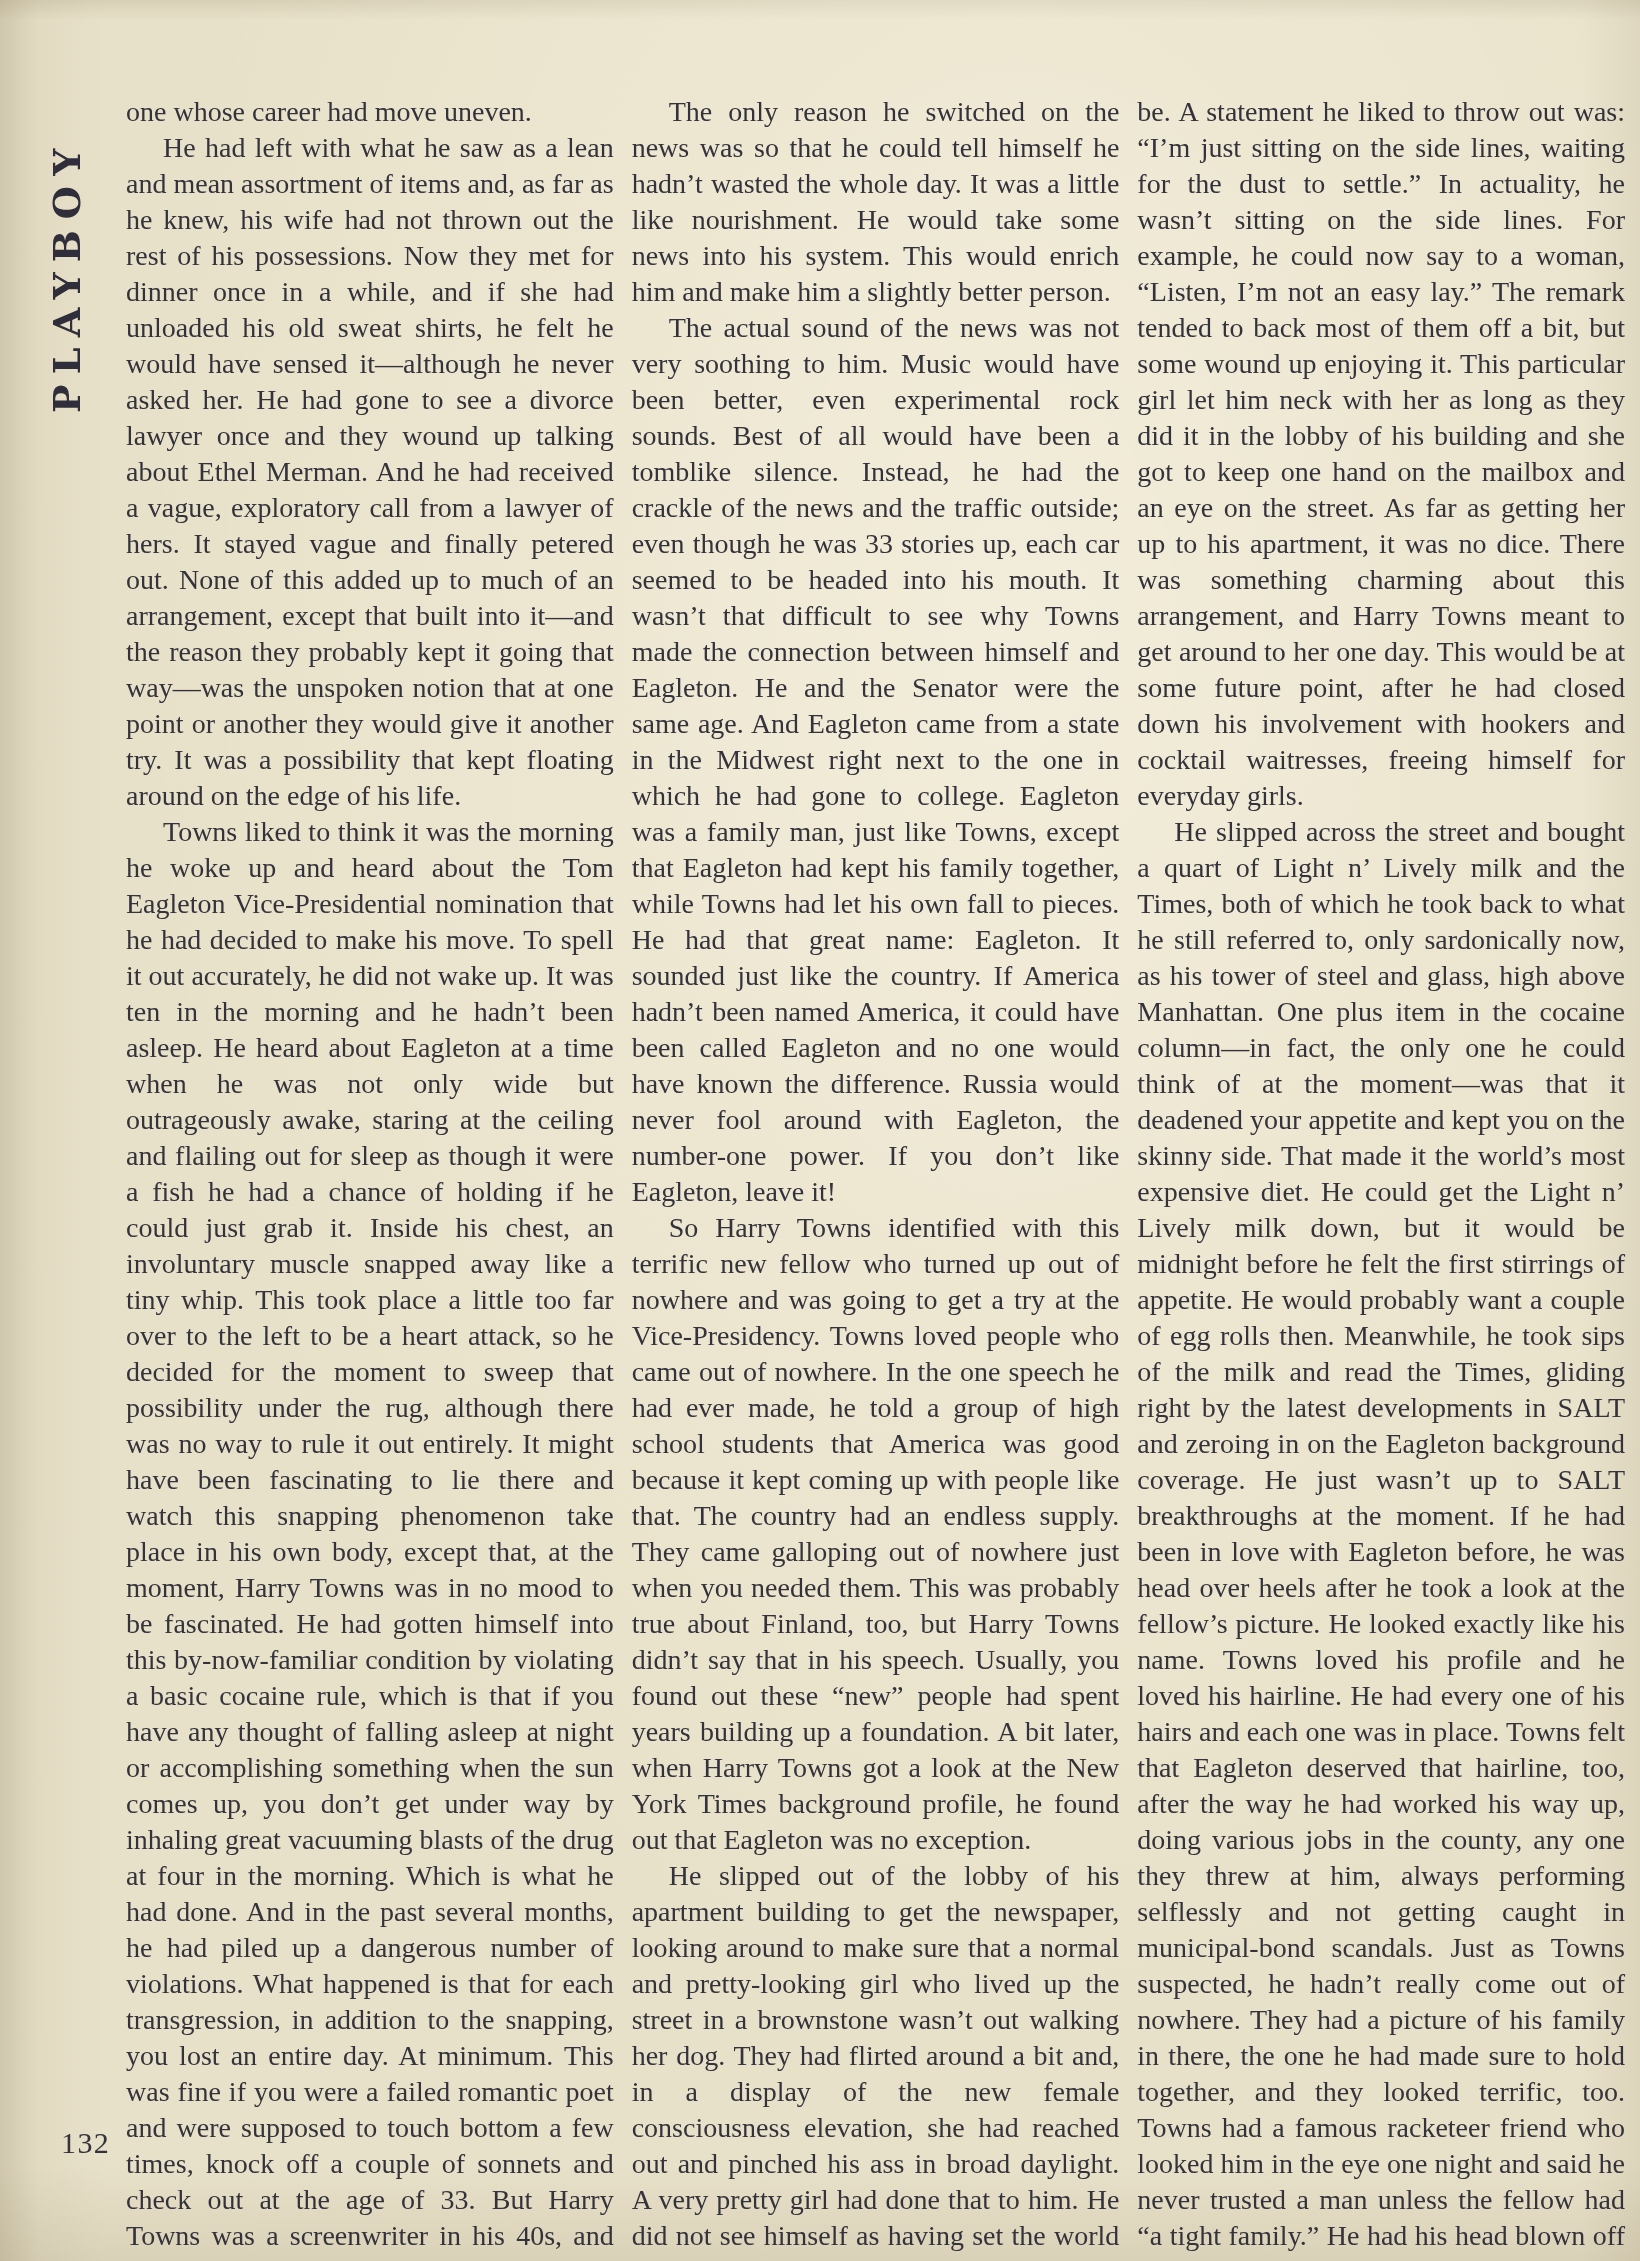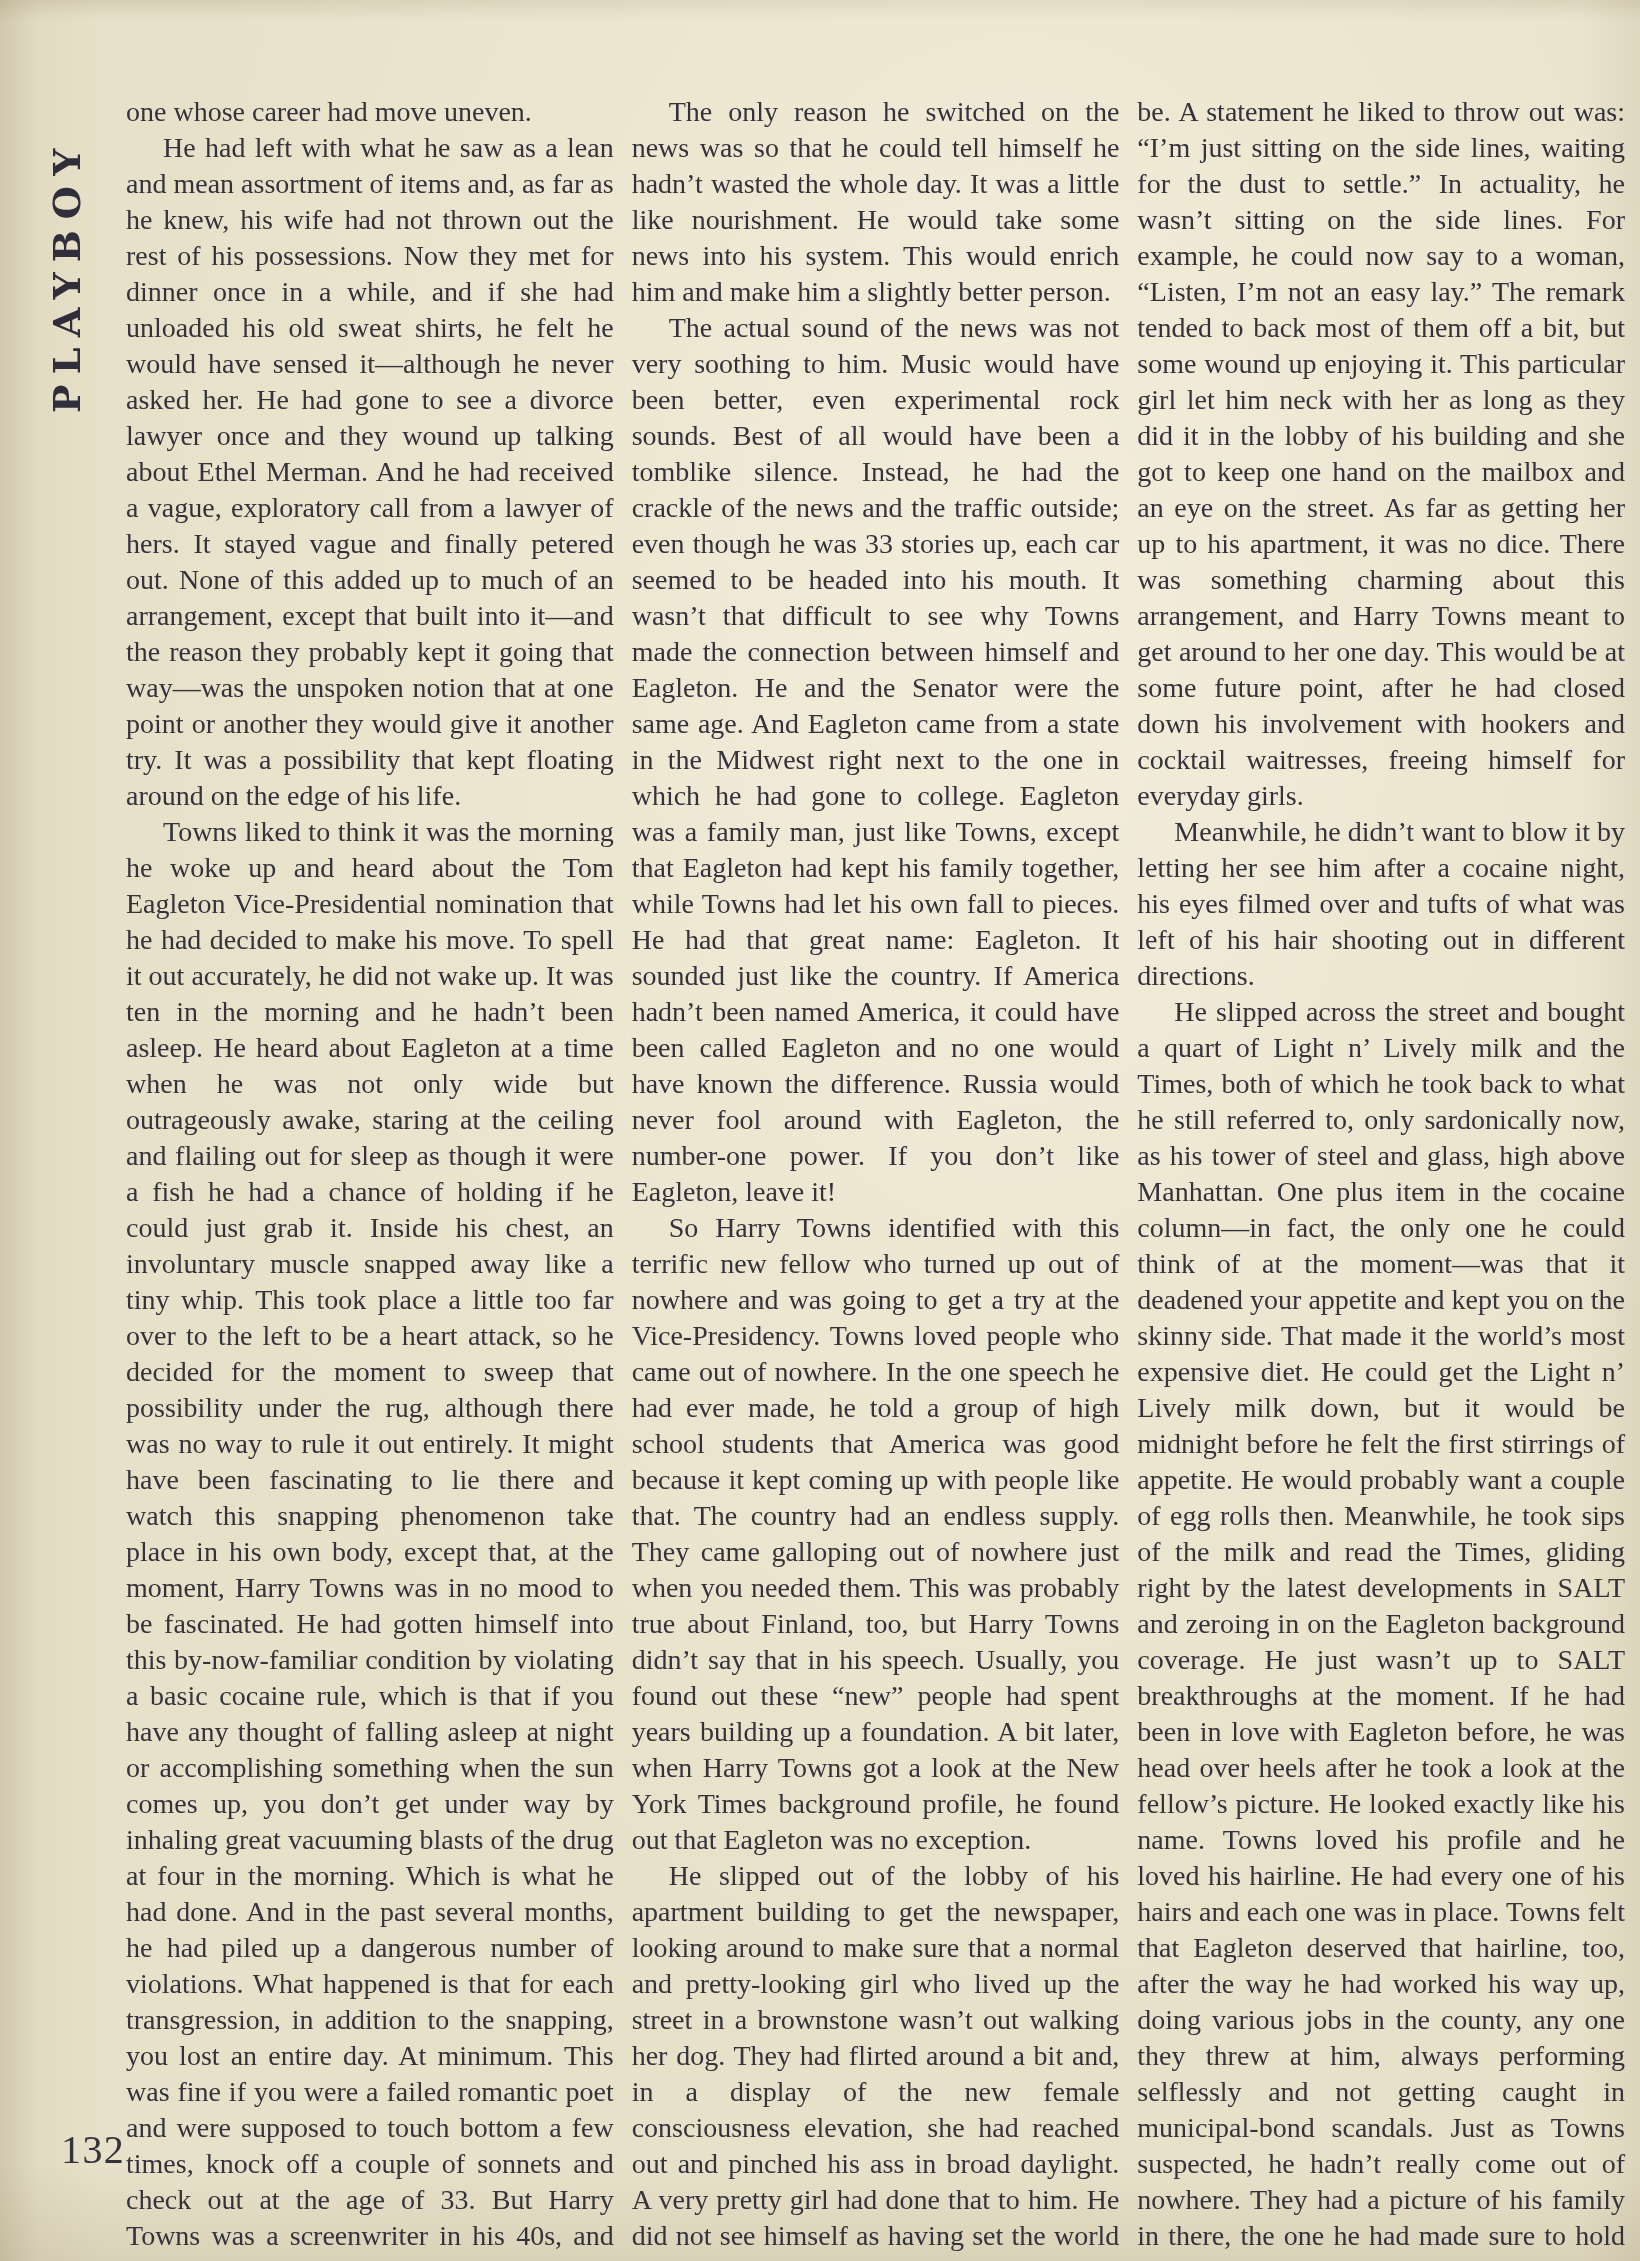--- a/index.html
+++ b/index.html
@@ -46,21 +46,21 @@
   }
   .col p{
     margin:0;
     padding:0;
   }
   .col p.indent{ text-indent:37px; }
   .it{ }
   .page-number{
     position:absolute;
     left:61px;top:2126px;
-    font-size:40px;
+    font-size:30px;
     color:#34333c;
     letter-spacing:1.4px;
   }
 </style>
 </head>
 <body>
 
 <div class="page">
 
   <div class="spine">PLAYBOY</div>
@@ -72,21 +72,20 @@
         <p class="indent"><span>Towns liked to think it was the morning he woke up and heard about the Tom Eagleton Vice-Presidential nomination that he had decided to make his move. To spell it out accurately, he did not wake up. It was ten in the morning and he hadn’t been asleep. He heard about Eagleton at a time when he was not only wide but outrageously awake, staring at the ceiling and flailing out for sleep as though it were a fish he had a chance of holding if he could just grab it. Inside his chest, an involuntary muscle snapped away like a tiny whip. This took place a little too far over to the left to be a heart attack, so he decided for the moment to sweep that possibility under the rug, although there was no way to rule it out entirely. It might have been fascinating to lie there and watch this snapping phenomenon take place in his own body, except that, at the moment, Harry Towns was in no mood to be fascinated. He had gotten himself into this by-now-familiar condition by violating a basic cocaine rule, which is that if you have any thought of falling asleep at night or accomplishing something when the sun comes up, you don’t get under way by inhaling great vacuuming blasts of the drug at four in the morning. Which is what he had done. And in the past several months, he had piled up a dangerous number of violations. What happened is that for each transgression, in addition to the snapping, you lost an entire day. At minimum. This was fine if you were a failed romantic poet and were supposed to touch bottom a few times, knock off a couple of sonnets and check out at the age of 33. But Harry Towns was a screenwriter in his 40s, and each of those lost snapper days made it that much tougher to whittle down the pile of bills his son carried in on the train each Sunday. He knew that if he got up on one elbow, he could see a mound of them piled high on an end table. So he stayed as flat as he could.</span></p>
       </div>
     <div class="col">
         <p class="indent"><span>The only reason he switched on the news was so that he could tell himself he hadn’t wasted the whole day. It was a little like nourishment. He would take some news into his system. This would enrich him and make him a slightly better person.</span></p>
         <p class="indent"><span>The actual sound of the news was not very soothing to him. Music would have been better, even experimental rock sounds. Best of all would have been a tomblike silence. Instead, he had the crackle of the news and the traffic outside; even though he was 33 stories up, each car seemed to be headed into his mouth. It wasn’t that difficult to see why Towns made the connection between himself and Eagleton. He and the Senator were the same age. And Eagleton came from a state in the Midwest right next to the one in which he had gone to college. Eagleton was a family man, just like Towns, except that Eagleton had kept his family together, while Towns had let his own fall to pieces. He had that great name: Eagleton. It sounded just like the country. If America hadn’t been named America, it could have been called Eagleton and no one would have known the difference. Russia would never fool around with Eagleton, the number-one power. </span><span class="it">If you don’t like Eagleton, leave it!</span></p>
         <p class="indent"><span>So Harry Towns identified with this terrific new fellow who turned up out of nowhere and was going to get a try at the Vice-Presidency. Towns loved people who came out of nowhere. In the one speech he had ever made, he told a group of high school students that America was good because it kept coming up with people like that. The country had an endless supply. They came galloping out of nowhere just when you needed them. This was probably true about Finland, too, but Harry Towns didn’t say that in his speech. Usually, you found out these “new” people had spent years building up a foundation. A bit later, when Harry Towns got a look at the </span><span class="it">New York Times</span><span> background profile, he found out that Eagleton was no exception.</span></p>
         <p class="indent"><span>He slipped out of the lobby of his apartment building to get the newspaper, looking around to make sure that a normal and pretty-looking girl who lived up the street in a brownstone wasn’t out walking her dog. They had flirted around a bit and, in a display of the new female consciousness elevation, she had reached out and pinched his ass in broad daylight. A very pretty girl had done that to him. He did not see himself as having set the world on fire, but wouldn’t it be something if it turned out that he had gotten as far as he had because he had a cute ass? And only now were women allowed to let him know about it? That would be some shocker. Harry Towns felt strongly that the fallout from the move that women had made was terrific. For everybody. Or at least it was going to</span></p>
       </div>
     <div class="col">
         <p class=""><span>be. A statement he liked to throw out was: “I’m just sitting on the side lines, waiting for the dust to settle.” In actuality, he wasn’t sitting on the side lines. For example, he could now say to a woman, “Listen, I’m not an easy lay.” The remark tended to back most of them off a bit, but some wound up enjoying it. This particular girl let him neck with her as long as they did it in the lobby of his building and she got to keep one hand on the mailbox and an eye on the street. As far as getting her up to his apartment, it was no dice. There was something charming about this arrangement, and Harry Towns meant to get around to her one day. This would be at some future point, after he had closed down his involvement with hookers and cocktail waitresses, freeing himself for everyday girls.</span></p>
-        <p class="indent"><span>Meanwhile, he didn’t want to blow it by letting her see him after a cocaine night, his eyes filmed over and tufts of what was left of his hair shooting out in different directions.</span></p>
         <p class="indent"><span>He slipped across the street and bought a quart of Light n’ Lively milk and the </span><span class="it">Times</span><span>, both of which he took back to what he still referred to, only sardonically now, as his tower of steel and glass, high above Manhattan. One plus item in the cocaine column—in fact, the only one he could think of at the moment—was that it deadened your appetite and kept you on the skinny side. That made it the world’s most expensive diet. He could get the Light n’ Lively milk down, but it would be midnight before he felt the first stirrings of appetite. He would probably want a couple of egg rolls then. Meanwhile, he took sips of the milk and read the </span><span class="it">Times</span><span>, gliding right by the latest developments in SALT and zeroing in on the Eagleton background coverage. He just wasn’t up to SALT breakthroughs at the moment. If he had been in love with Eagleton before, he was head over heels after he took a look at the fellow’s picture. He looked exactly like his name. Towns loved his profile and he loved his hairline. He had every one of his hairs and each one was in place. Towns felt that Eagleton deserved that hairline, too, after the way he had worked his way up, doing various jobs in the county, any one they threw at him, always performing selflessly and not getting caught in municipal-bond scandals. Just as Towns suspected, he hadn’t really come out of nowhere. They had a picture of his family in there, the one he had made sure to hold together, and they looked terrific, too. Towns had a famous racketeer friend who looked him in the eye one night and said he never trusted a man unless the fellow had “a tight family.” He had his head blown off in a Queens restaurant, but Towns always remembered the remark and felt</span></p>
       </div>
   </div>
 
   <div class="page-number">132</div>
 
 </div>
 
 
 </body></html>

